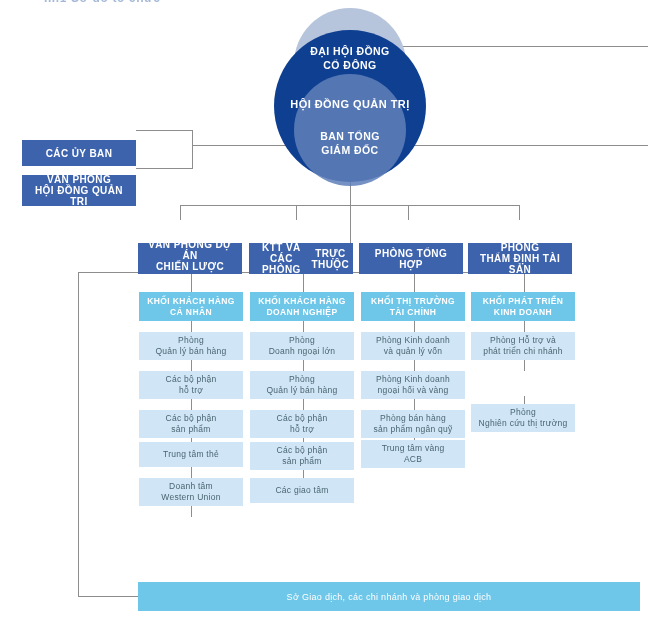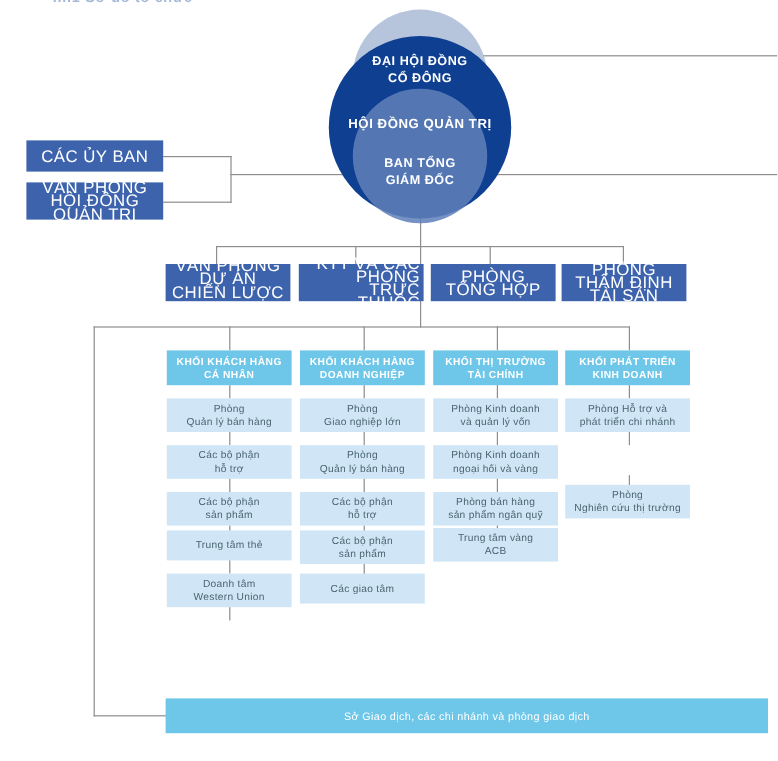--- a/index.html
+++ b/index.html
@@ -74,26 +74,27 @@
   
   .box {
     position: absolute;
     box-sizing: border-box;
     display: flex;
     align-items: center;
     justify-content: center;
     text-align: center;
     color: #ffffff;
     background: #3d63ad;
-    font-size: 14px;
-    font-weight: 400;
+    font-size: 10px;
+    font-weight: 700;
     letter-spacing: .4px;
     line-height: 11px;
     text-transform: uppercase;
     padding: 2px 3px;
+    margin-top: 23px;
   }
 
   
   .hdr {
     position: absolute;
     box-sizing: border-box;
     display: flex;
     align-items: center;
     justify-content: center;
     text-align: center;
@@ -197,21 +198,21 @@
   <div class="box" style="left:22px; top:152px; width:114px; height:31px; flex-direction:column;">
     <span>VĂN PHÒNG</span>
     <span>HỘI ĐỒNG QUẢN TRỊ</span>
   </div>
 
   <div class="box" style="left:138px; top:220px; width:104px; height:31px; flex-direction:column;justify-content:flex-end;">
     <span>VĂN PHÒNG DỰ ÁN</span>
     <span>CHIẾN LƯỢC</span>
   </div>
 
-  <div class="box" style="left:249px; top:220px; width:104px; height:31px; flex-direction:column;text-align:right;">
+  <div class="box" style="left:249px; top:220px; width:104px; height:31px; ">
     <span>KTT VÀ CÁC PHÒNG</span>
     <span>TRỰC THUỘC</span>
   </div>
 
   <div class="box" style="left:359px; top:220px; width:104px; height:31px;">
     <span>PHÒNG TỔNG HỢP</span>
   </div>
 
   <div class="box" style="left:468px; top:220px; width:104px; height:31px; flex-direction:column;">
     <span>PHÒNG</span>
@@ -265,21 +266,21 @@
   <div class="leaf" style="left:139px; top:478px; width:104px; height:28px; flex-direction:column;">
     <span>Doanh tâm</span>
     <span>Western Union</span>
   </div>
 
   <div class="ln v" style="left:191px; top:506px; height:11px;"></div>
 
   <div class="ln v" style="left:303px; top:321px; height:11px;"></div>
   <div class="leaf" style="left:250px; top:332px; width:104px; height:28px; flex-direction:column;">
     <span>Phòng</span>
-    <span>Giao nghiệp lớn</span>
+    <span>Doanh ngoại lớn</span>
   </div>
 
   <div class="ln v" style="left:303px; top:360px; height:11px;"></div>
   <div class="leaf" style="left:250px; top:371px; width:104px; height:28px; flex-direction:column;">
     <span>Phòng</span>
     <span>Quản lý bán hàng</span>
   </div>
 
   <div class="ln v" style="left:303px; top:399px; height:11px;"></div>
   <div class="leaf" style="left:250px; top:410px; width:104px; height:28px; flex-direction:column;">

